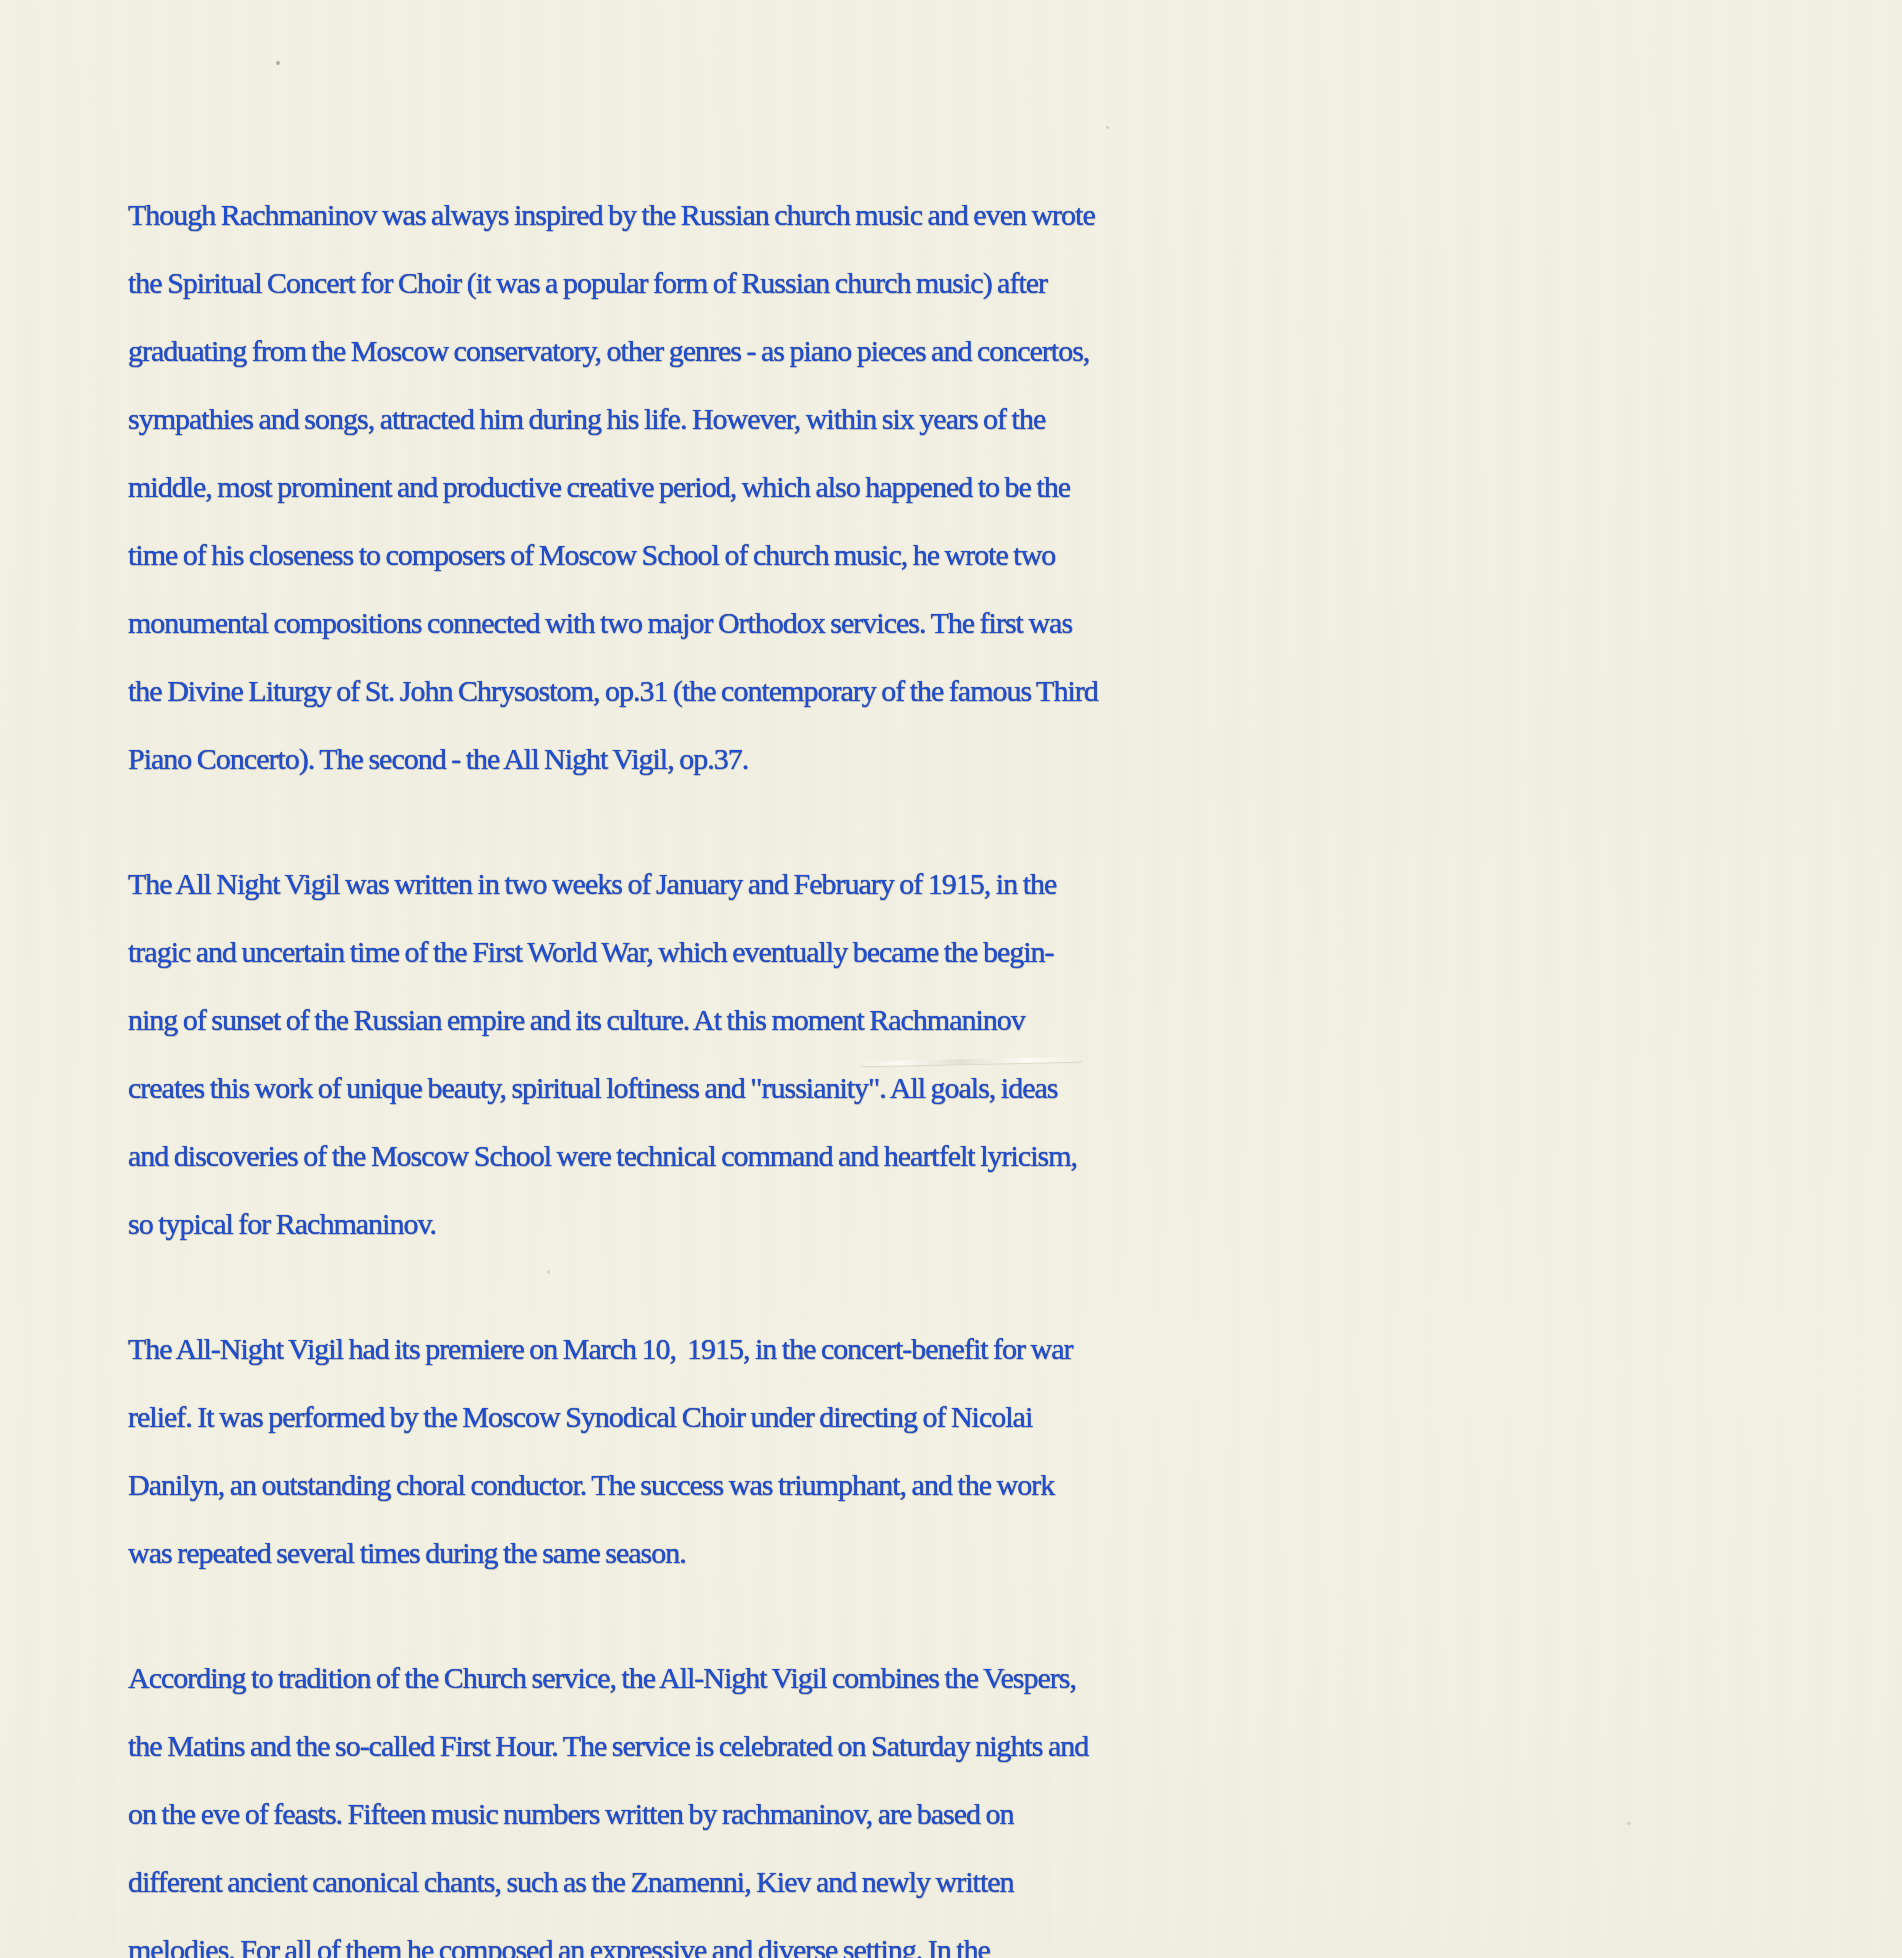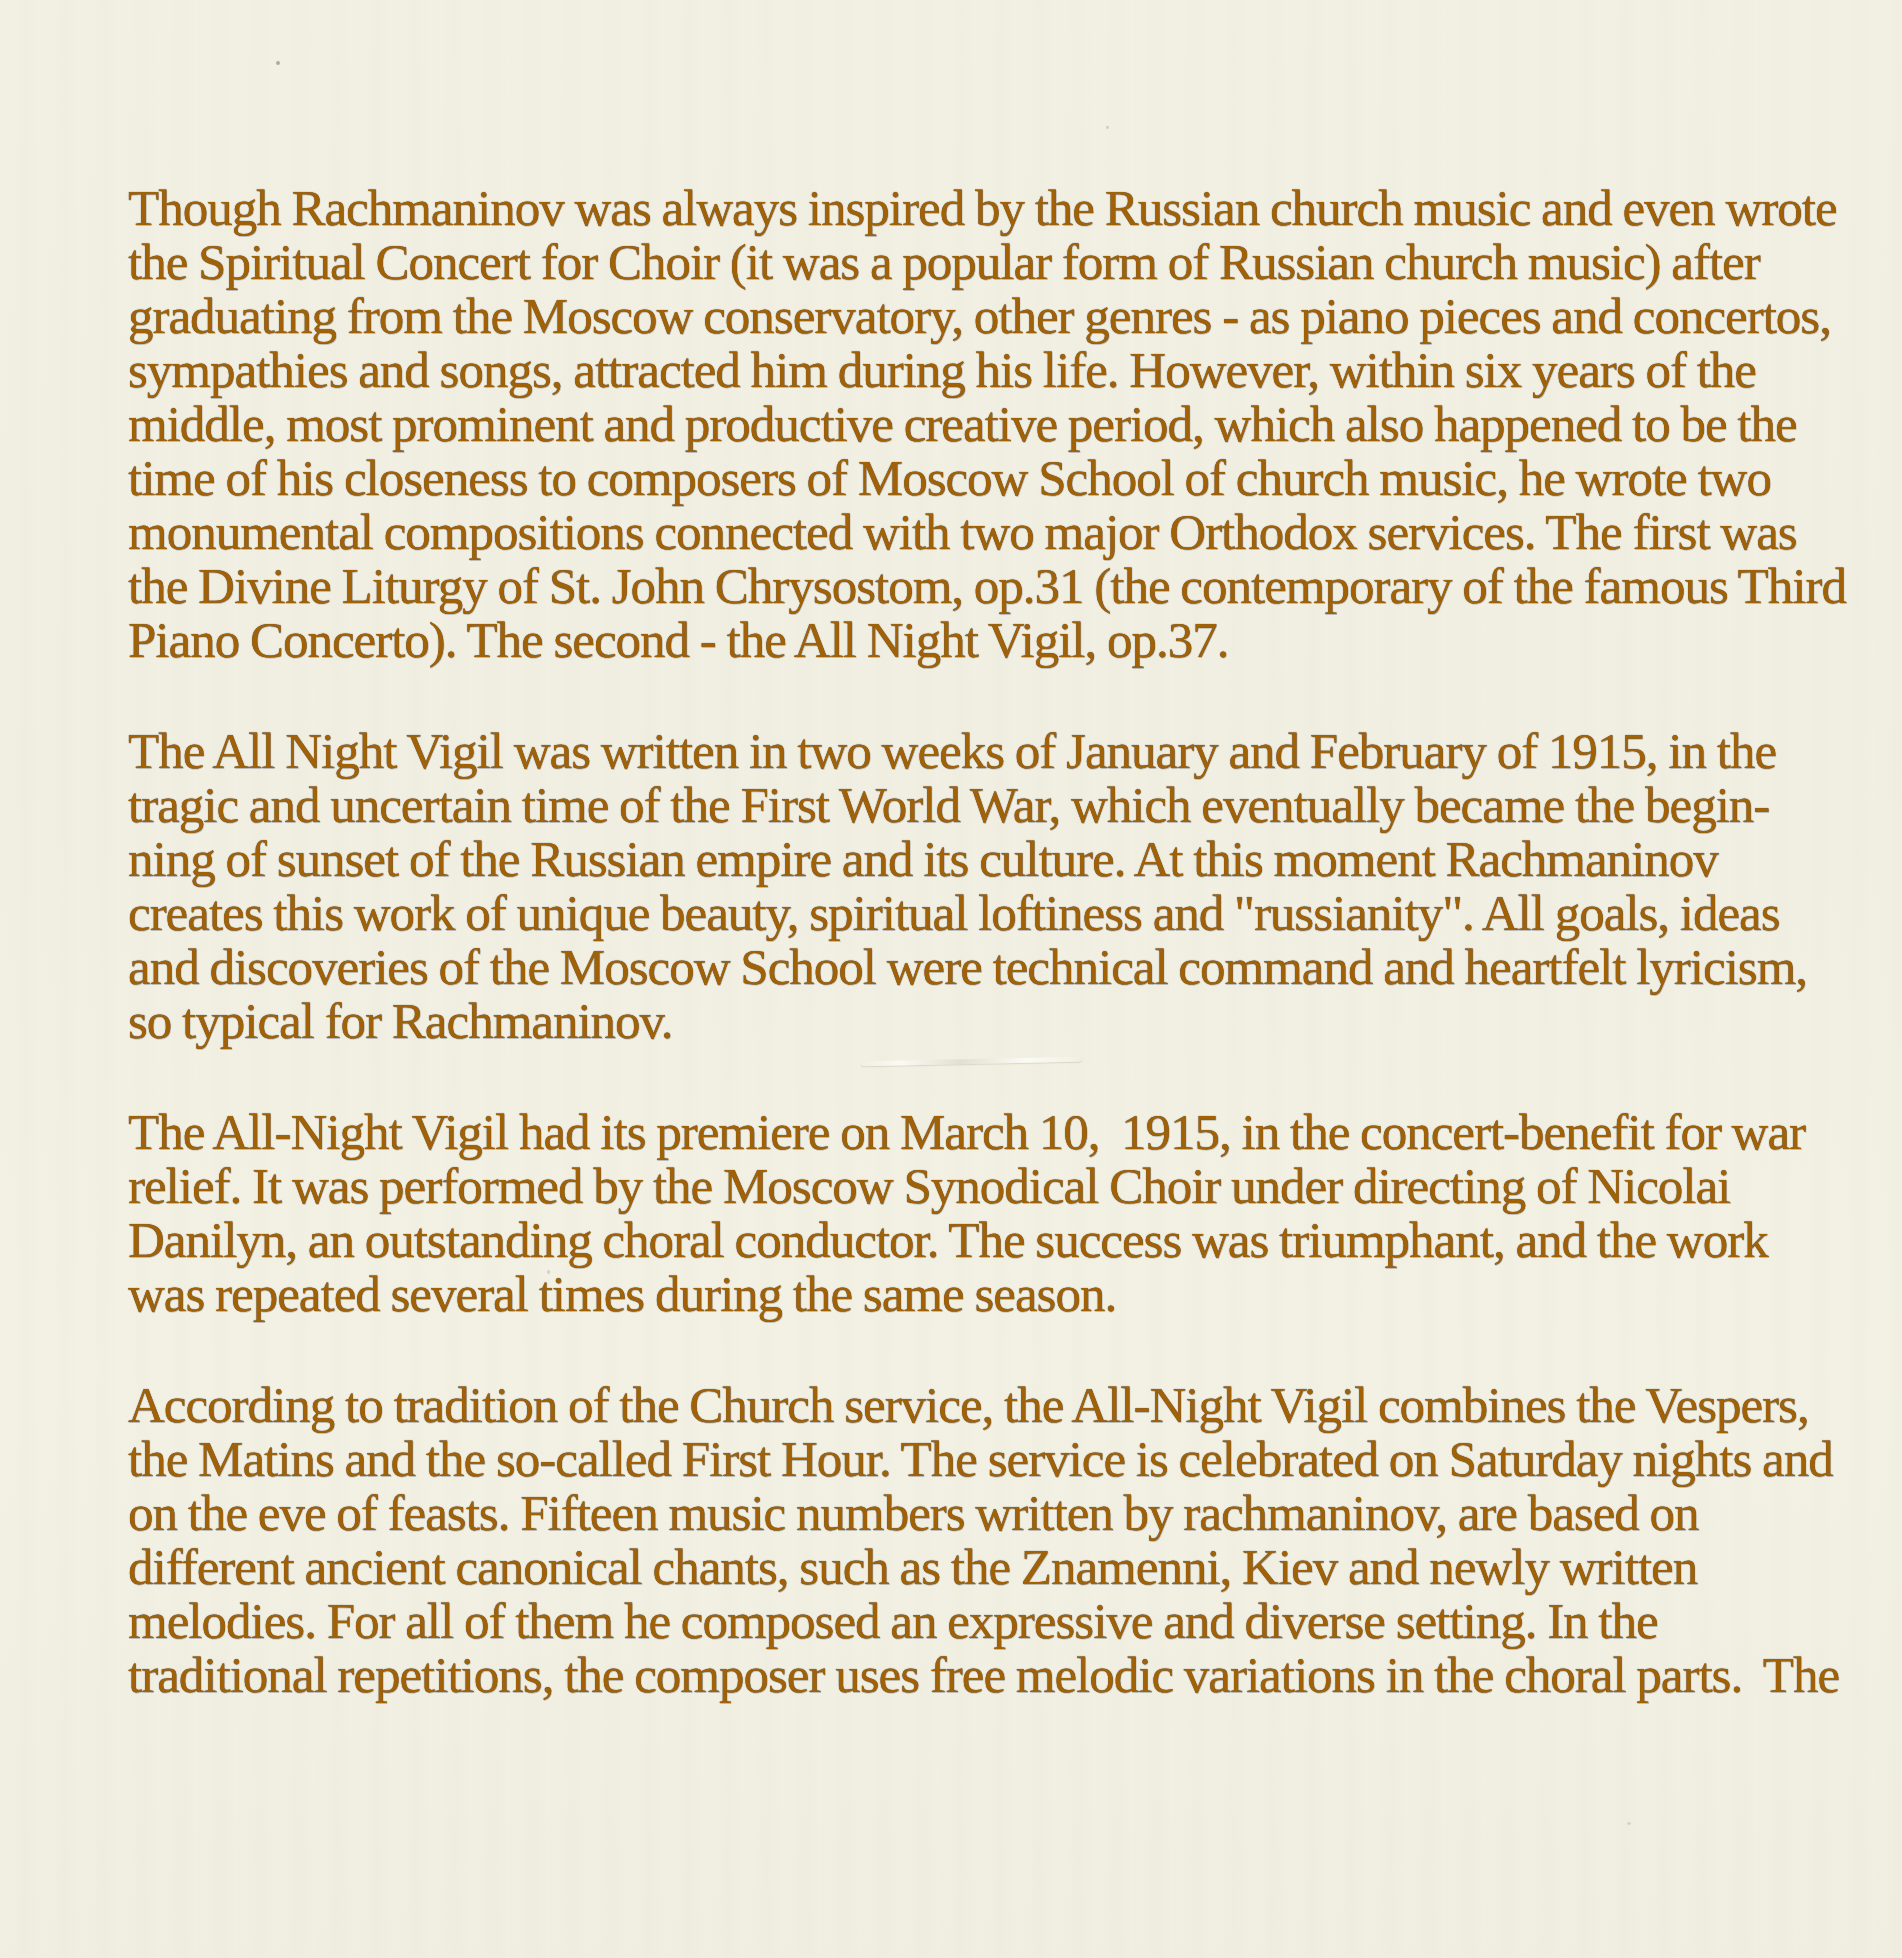--- a/index.html
+++ b/index.html
@@ -25,25 +25,25 @@
       linear-gradient(180deg, #f2f0e3 0%, #f1efe2 40%, #f2f1e3 70%, #f0eee0 100%);
   }
   .text-block {
     position: absolute;
     left: 128px;
     top: 181px;
     width: 1741px;
   }
   .para {
     margin: 0 0 57px 0;
-    font-size: 51px;
-    line-height: 54px;
+    font-size: 30px;
+    line-height: 68px;
     letter-spacing: -1px;
     word-spacing: -1px;
-    color: #a16207;
+    color: #1d4ed8;
     white-space: pre;            
     text-shadow: 0 0 1px rgba(25,24,34,0.85), 0.6px 0.6px 0 rgba(40,38,60,0.18);
   }
   
   .scratch {
     position: absolute;
     left: 861px;
     top: 1059px;
     width: 221px;
     height: 4.8px;

